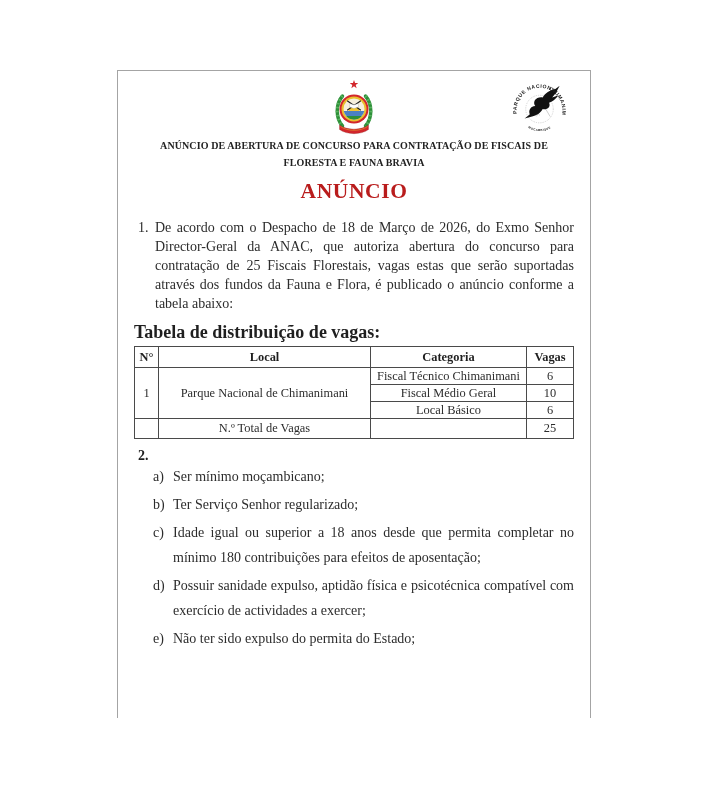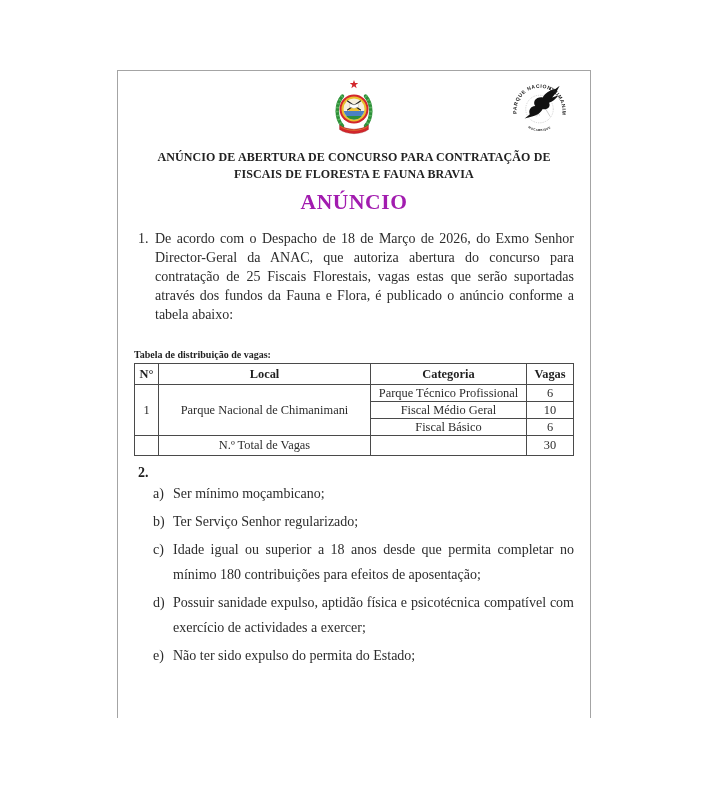--- a/index.html
+++ b/index.html
@@ -12,28 +12,28 @@
     position:absolute;left:117px;top:70px;width:474px;height:648px;
     box-sizing:border-box;background:#fff;
     border:1px solid #a4a4a4;border-bottom:none;
     padding:0 16px;
   }
   .logo-row{position:relative;height:58px;margin-top:8px;}
   .emblem{position:absolute;left:50%;top:0;transform:translateX(-50%);}
   .park-logo{position:absolute;right:8px;top:0;}
   .org-lines{margin-top:3px;text-align:center;font-size:11px;line-height:13px;color:#333;letter-spacing:0.2px;}
   .org-lines div{white-space:nowrap;}
-  .doc-title{margin:12px auto 0;max-width:412px;text-align:center;font-weight:bold;
-    font-size:12px;line-height:16.5px;color:#222;letter-spacing:0.1px;}
+  .doc-title{margin:1px auto 0;max-width:412px;text-align:center;font-weight:bold;
+    font-size:10px;line-height:16.5px;color:#222;letter-spacing:0.1px;}
   .doc-heading{margin-top:8px;text-align:center;font-weight:bold;font-size:21.5px;
-    letter-spacing:0.6px;color:#a21caf;}
+    letter-spacing:0.6px;color:#b91c1c;}
   .para{display:flex;margin-top:14px;padding-left:4px;font-size:14px;line-height:19px;color:#2c2c2c;}
   .para .num{flex:0 0 17px;}
   .para .text{flex:1;text-align:justify;}
-  .table-caption{margin-top:25px;font-weight:bold;font-size:10px;color:#1f1f1f;}
+  .table-caption{margin-top:9px;font-weight:bold;font-size:18px;color:#1f1f1f;}
   table{width:100%;border-collapse:collapse;table-layout:fixed;margin-top:3px;
     font-size:12.4px;color:#2c2c2c;}
   th,td{border:1px solid #4a4a4a;text-align:center;padding:0 2px;
     white-space:nowrap;overflow:hidden;}
   th{height:20px;font-weight:bold;color:#1f1f1f;}
   .cat-row td{height:16px;}
   .total-row td{height:19px;}
   .section-heading{display:flex;margin-top:9px;padding-left:4px;font-weight:bold;
     font-size:14px;color:#1f1f1f;}
   .section-heading .num{flex:0 0 17px;}
@@ -111,36 +111,36 @@
     <tbody>
         <tr>
       <th>N°</th>
       <th>Local</th>
       <th>Categoria</th>
       <th>Vagas</th>
     </tr>
     <tr class="cat-row">
       <td rowspan="3">1</td>
       <td rowspan="3">Parque Nacional de Chimanimani</td>
-      <td>Parque Técnico Profissional</td>
+      <td>Fiscal Técnico Chimanimani</td>
       <td>6</td>
     </tr>
     <tr class="cat-row">
       <td>Fiscal Médio Geral</td>
       <td>10</td>
     </tr>
     <tr class="cat-row">
-      <td>Fiscal Básico</td>
+      <td>Local Básico</td>
       <td>6</td>
     </tr>
     <tr class="total-row">
       <td></td>
       <td>N.º Total de Vagas</td>
       <td></td>
-      <td>30</td>
+      <td>25</td>
     </tr>
   </tbody>
     </table>
 
   <div class="section-heading">
     <span class="num">2.</span>
   </div>
 
   <div class="req">
     <span class="letter">a)</span>

